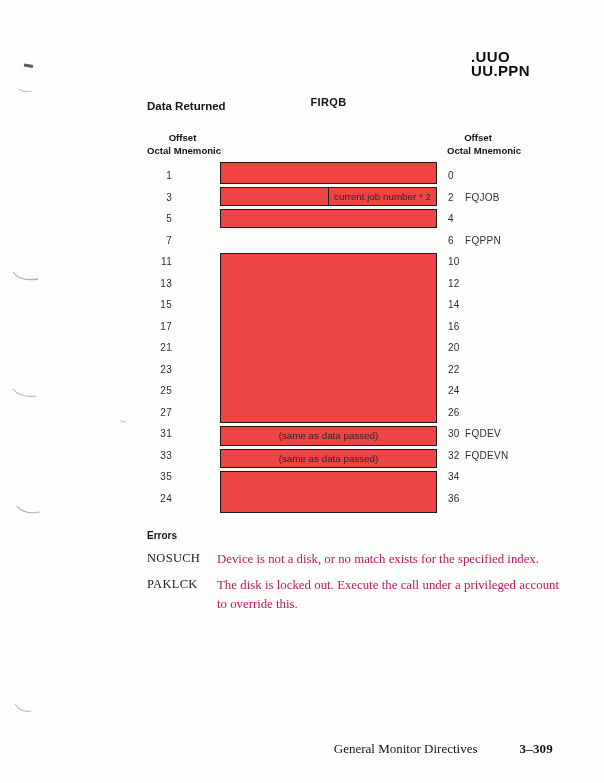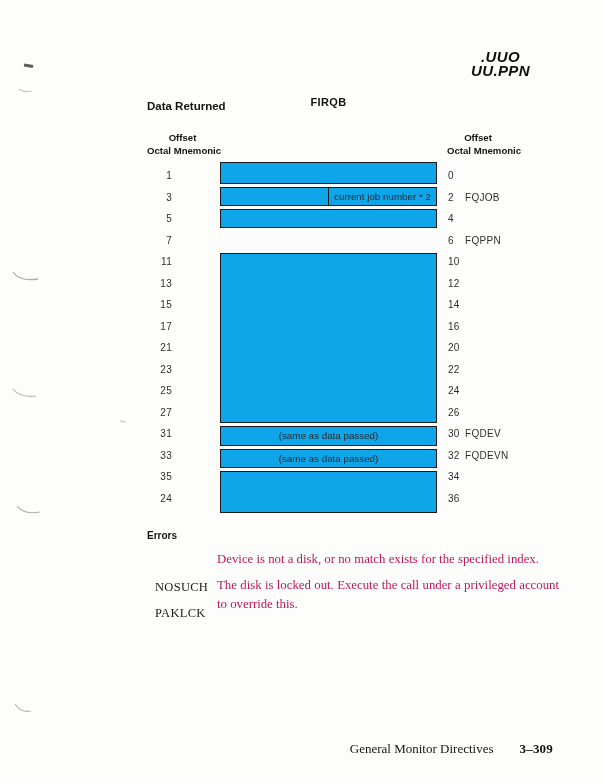--- a/index.html
+++ b/index.html
@@ -4,22 +4,22 @@
 <style>
   html,body { margin:0; padding:0; background:#e8e8e8; }
   .page {
     position:relative; width:604px; height:783px; background:#fdfdfc;
     font-family:"Liberation Sans", sans-serif; color:#1c1c1c; overflow:hidden;
     margin:0 auto;
   }
   .artifacts { position:absolute; left:0; top:0; pointer-events:none; }
 
   .hdr-right {
-    position:absolute; top:50px; right:74px; text-align:center;
-    font-weight:bold; font-size:15px; line-height:14px; letter-spacing:.4px; color:#0e0e0e;font-style:italic;
+    position:absolute; top:50px; right:74px; text-align:left;
+    font-weight:bold; font-size:15px; line-height:14px; letter-spacing:.4px; color:#0e0e0e;
   }
   .section-label {
     position:absolute; left:147px; top:100px;
     font-weight:bold; font-size:11.5px; color:#141414;
   }
   .diagram-title {
     position:absolute; left:220px; top:96px; width:217px; text-align:center;
     font-weight:bold; font-size:11px; letter-spacing:.4px; color:#141414;
   }
   .col-header {
@@ -34,48 +34,48 @@
     font-size:10px; line-height:12px; color:#2e2e2e; letter-spacing:.3px;
   }
   .offset-right {
     position:absolute; left:448px; display:flex;
     font-size:10px; line-height:12px; color:#2e2e2e; letter-spacing:.3px;
   }
   .offset-right .num { width:17px; }
 
   .dbox {
     position:absolute; left:220px; width:217px; box-sizing:border-box;
-    border:1.5px solid #1b1b1b; background:#0ea5e9;
+    border:1.5px solid #1b1b1b; background:#ef4444;
     display:flex; align-items:center; justify-content:center;
     font-size:9.8px; color:#2a2a2a;
   }
   .dbox.split { padding:0; }
   .dbox.split .half {
     flex:1 1 50%; height:100%; display:flex; align-items:center; justify-content:center;
   }
   .dbox.split .half.right { border-left:1.4px solid #1b1b1b; }
 
   .errors-heading {
     position:absolute; left:147px; top:530px;
     font-weight:bold; font-size:10px; color:#141414;
   }
   .error-code {
-    position:absolute; left:155px; font-size:12.5px; letter-spacing:.3px;
-    font-family:"Liberation Serif", serif; color:#1a1a1a;margin-top:29px;
+    position:absolute; left:147px; font-size:12.5px; letter-spacing:.3px;
+    font-family:"Liberation Serif", serif; color:#1a1a1a;
   }
   .error-desc {
     position:absolute; left:217px; font-size:12.8px; line-height:18.5px;
     font-family:"Liberation Serif", serif; color:#be185d;
   }
   .error-desc.oneline { white-space:nowrap; }
   .error-desc.justify { width:342px; text-align:justify; }
 
   .footer {
     position:absolute; top:741px; right:51px;
-    display:flex; align-items:baseline; gap:18px;
+    display:flex; align-items:baseline; gap:34px;
     font-family:"Liberation Serif", serif; font-size:13px; color:#141414;
   }
   .footer .pagenum { font-weight:bold; letter-spacing:.2px;margin-left:8px; }
 </style>
 </head>
 <body>
 
 <div class="page">
 
   <svg class="artifacts" width="604" height="783">

